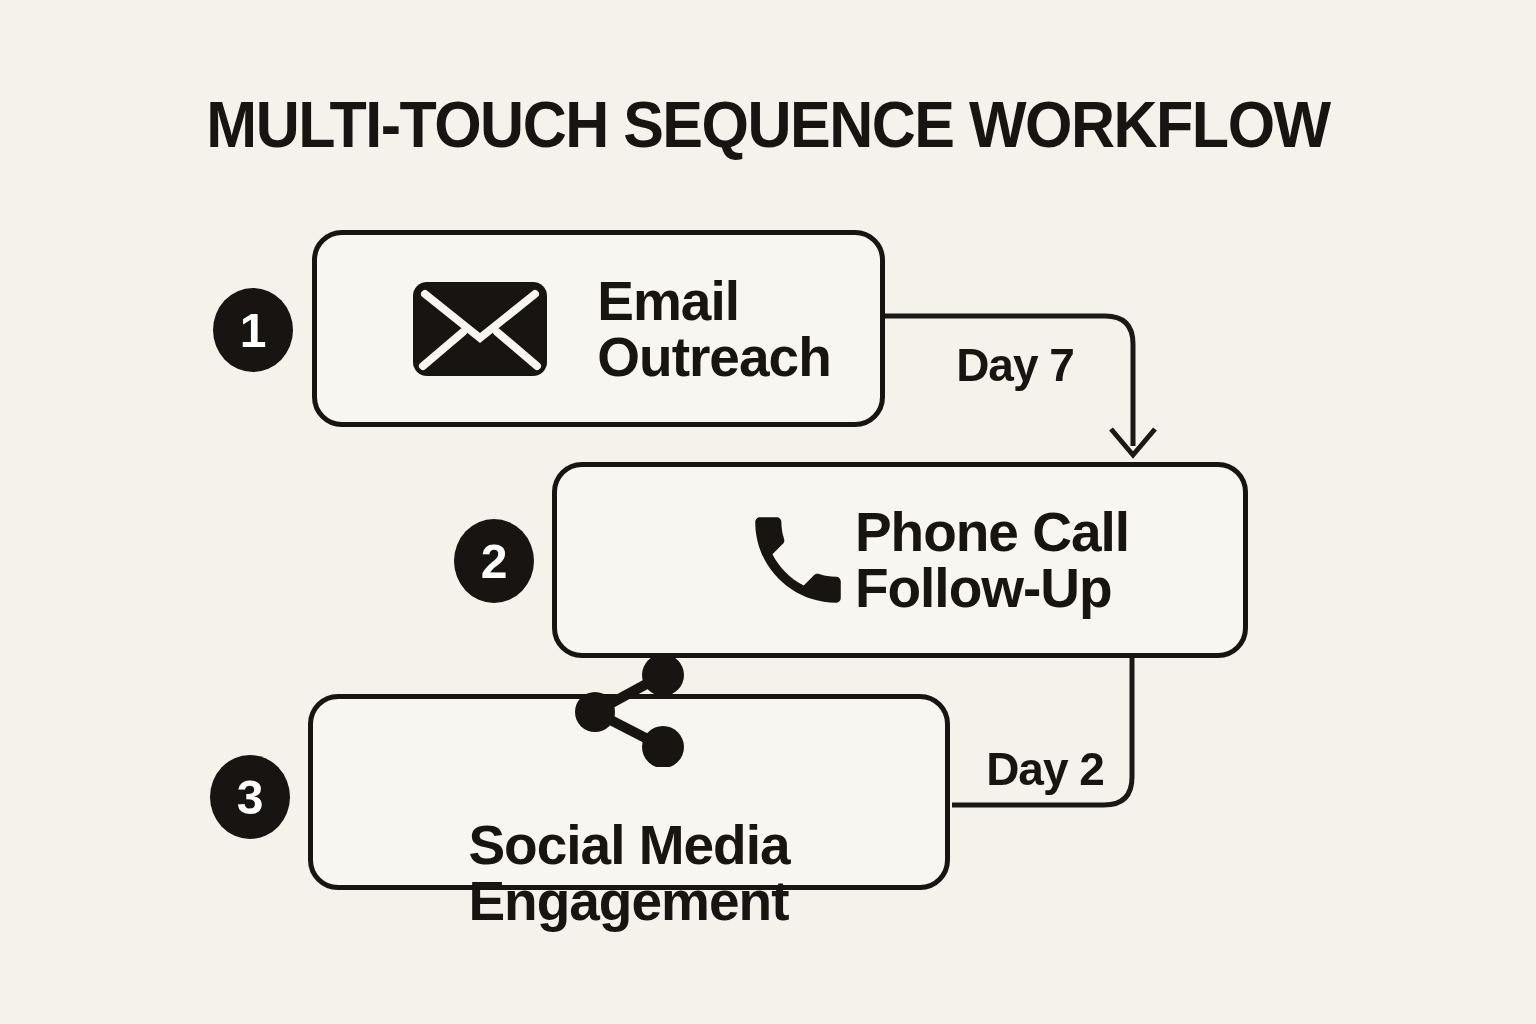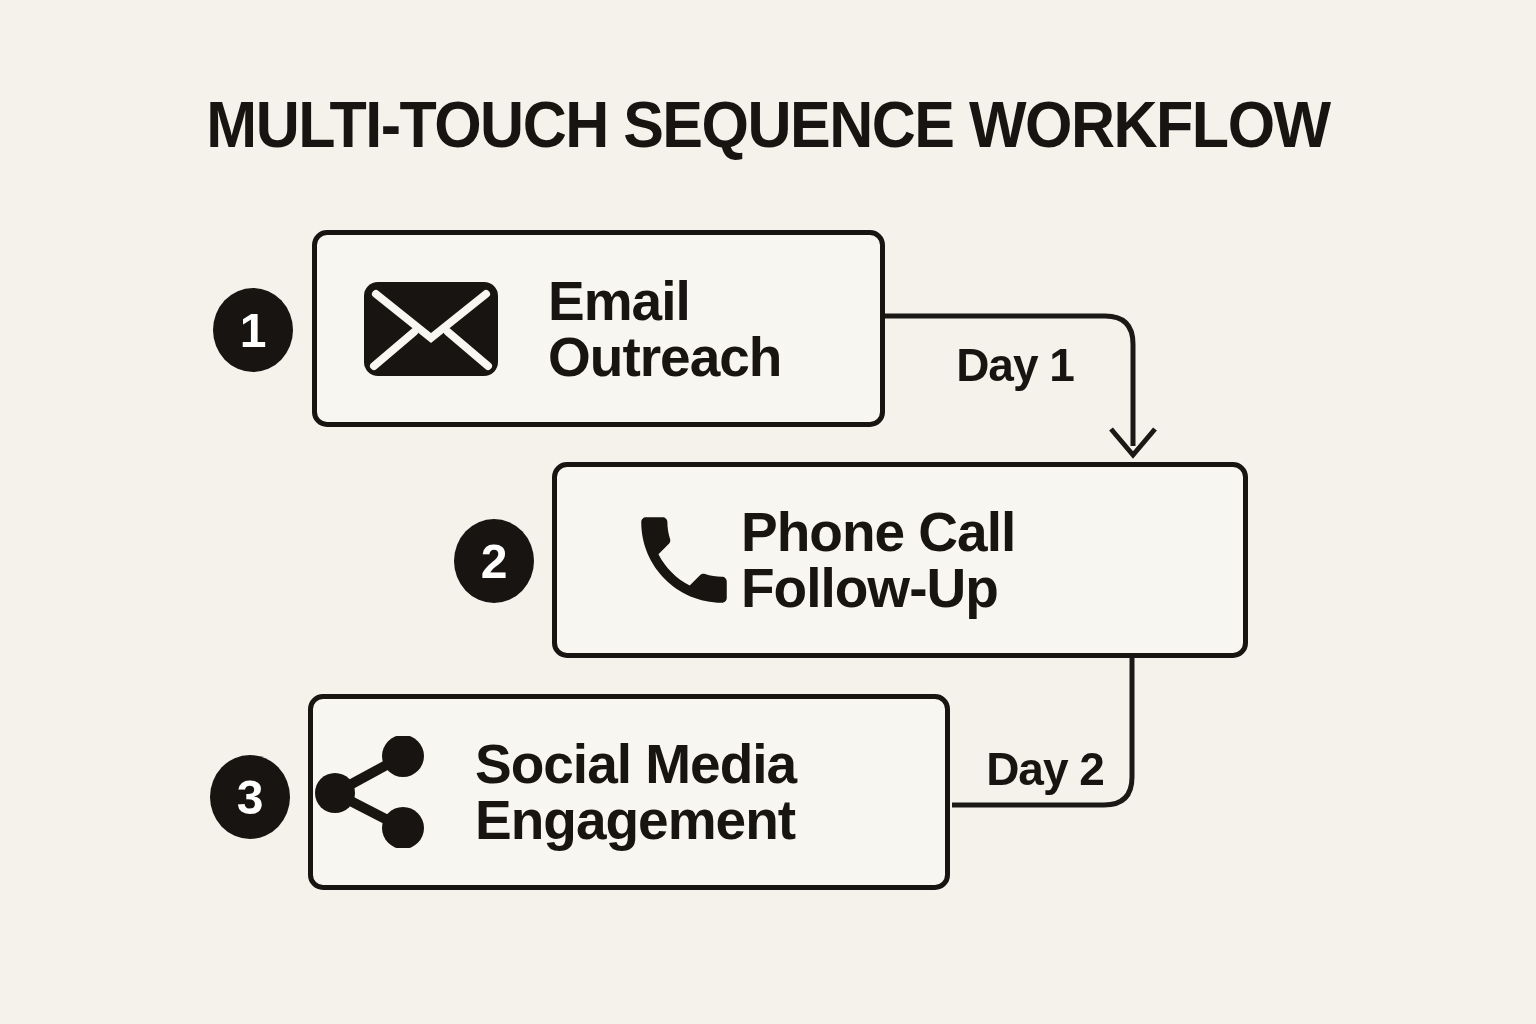--- a/index.html
+++ b/index.html
@@ -44,28 +44,29 @@
   }
   .connector-layer path{
     fill:none;
     stroke:var(--line);
     stroke-width:5;
   }
   .step-box{
     position:absolute;
     box-sizing:border-box;
     border:5px solid var(--ink);
-    border-radius:15px;
+    border-radius:30px;
     background:var(--box-fill);
     display:flex;
     align-items:center;
+    justify-content:center;
   }
   .step-1{left:312px; top:230px; width:573px; height:197px; padding-left:46px; gap:49px;}
   .step-2{left:552px; top:462px; width:696px; height:196px; padding-left:70px; }
-  .step-3{left:308px; top:694px; width:642px; height:196px; gap:50px;}
+  .step-3{left:308px; top:694px; width:642px; height:196px; gap:50px;flex-direction:column;}
   .step-label{
     font-size:55px;
     font-weight:700;
     line-height:56px;
     letter-spacing:-1px;
     color:var(--ink);
     white-space:pre-line;
   }
   .badge{
     position:absolute;
@@ -102,21 +103,21 @@
 <div class="canvas">
 
   <div class="title">MULTI-TOUCH SEQUENCE WORKFLOW</div>
 
   <svg class="connector-layer" viewBox="0 0 1536 1024" xmlns="http://www.w3.org/2000/svg">
     <path d="M880 316 L1105 316 Q1133 316 1133 344 L1133 446"></path>
     <path d="M1111 429 L1133 455 L1155 429" stroke-linejoin="miter"></path>
     <path d="M1132 658 L1132 777 Q1132 805 1104 805 L952 805"></path>
   </svg>
 
-  <div class="day-label day-1">Day 1</div>
+  <div class="day-label day-1">Day 7</div>
   <div class="day-label day-4">Day 2</div>
 
   <div class="badge badge-1">
     <span>1</span>
   </div>
   <div class="badge badge-2">
     <span>2</span>
   </div>
   <div class="badge badge-3">
     <span>3</span>

